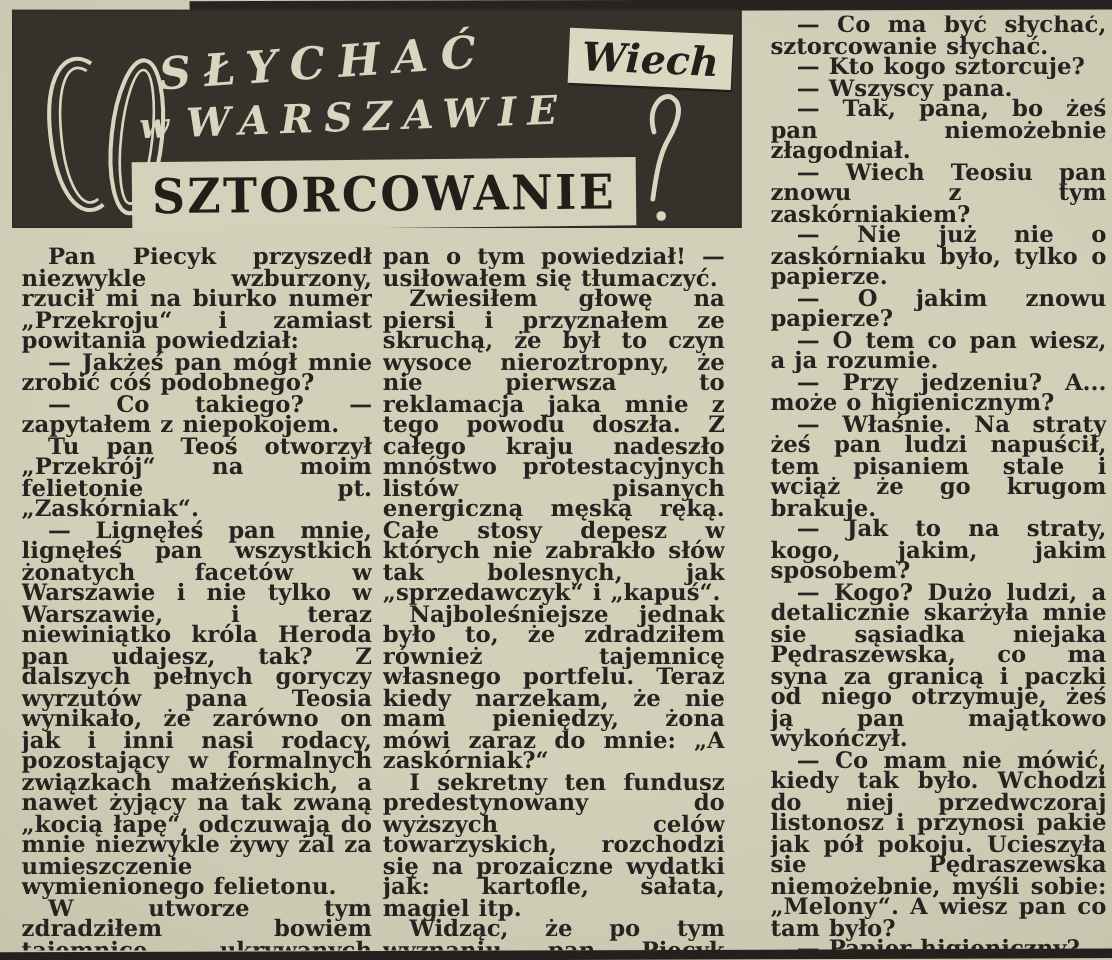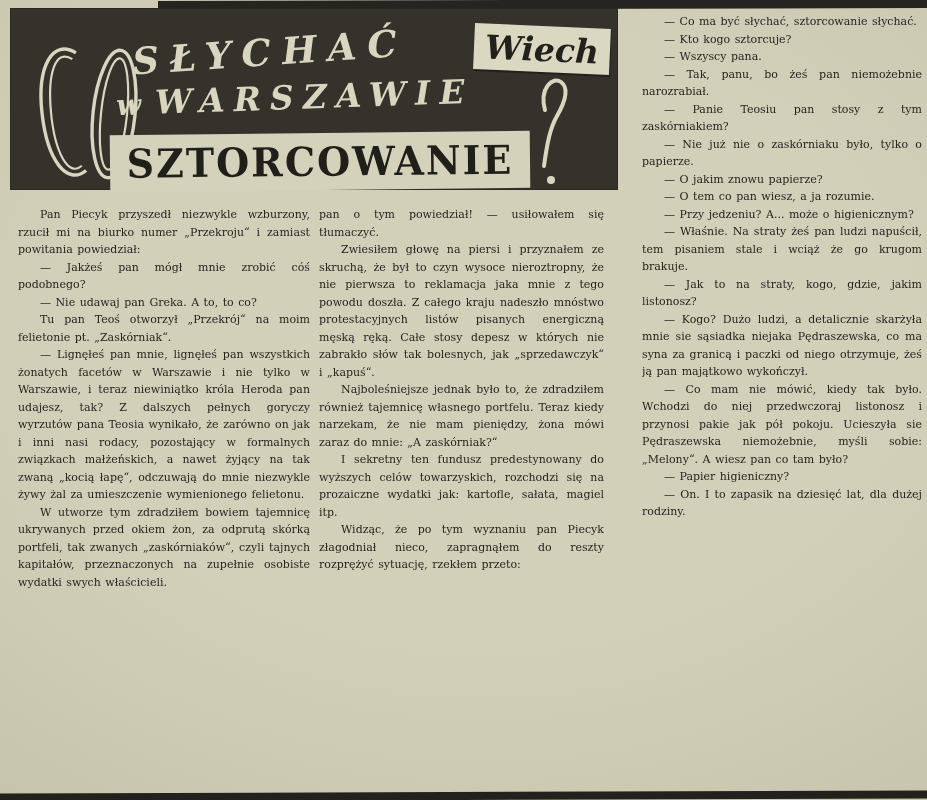--- a/index.html
+++ b/index.html
@@ -52,21 +52,21 @@
   }
   .title-strip span{
     font-weight:bold;font-size:38px;letter-spacing:2px;color:#211f1a;
     transform:scaleY(1.05);white-space:nowrap;
   }
 
   
   .col{
     position:absolute;
     color:#262420;
-    font-size:11px;font-weight:normal;line-height:17.5px;
+    font-size:19px;font-weight:bold;line-height:17.5px;
     text-align:justify;
     overflow:hidden;
   }
   .col1{left:18px;top:206px;width:292px;height:586px;}
   .col2{left:319px;top:206px;width:285px;height:586px;}
   .col3{left:642px;top:13px;width:280px;height:780px;}
   .para{margin:0;text-indent:22px;word-spacing:1px;}
   .para.continuation{text-indent:0;}
 </style>
 </head>
@@ -109,43 +109,43 @@
 
     <div class="title-strip">
       <span>SZTORCOWANIE</span>
     </div>
 
   </div>
 
   <div class="col col1">
       <p class="para normal">Pan Piecyk przyszedł niezwykle wzburzony, rzucił mi na biurko numer „Przekroju“ i zamiast powitania powiedział:</p>
       <p class="para normal">— Jakżeś pan mógł mnie zrobić cóś podobnego?</p>
-      <p class="para normal">— Nie udawaj pan Greka. A to, to co?</p>
+      <p class="para normal">— Co takiego? — zapytałem z niepokojem.</p>
       <p class="para normal">Tu pan Teoś otworzył „Przekrój“ na moim felietonie pt. „Zaskórniak“.</p>
       <p class="para normal">— Lignęłeś pan mnie, lignęłeś pan wszystkich żonatych facetów w Warszawie i nie tylko w Warszawie, i teraz niewiniątko króla Heroda pan udajesz, tak? Z dalszych pełnych goryczy wyrzutów pana Teosia wynikało, że zarówno on jak i inni nasi rodacy, pozostający w formalnych związkach małżeńskich, a nawet żyjący na tak zwaną „kocią łapę“, odczuwają do mnie niezwykle żywy żal za umieszczenie wymienionego felietonu.</p>
       <p class="para normal">W utworze tym zdradziłem bowiem tajemnicę ukrywanych przed okiem żon, za odprutą skórką portfeli, tak zwanych „zaskórniaków“, czyli tajnych kapitałów, przeznaczonych na zupełnie osobiste wydatki swych właścicieli.</p>
     </div>
   <div class="col col2">
       <p class="para continuation">pan o tym powiedział! — usiłowałem się tłumaczyć.</p>
       <p class="para normal">Zwiesiłem głowę na piersi i przyznałem ze skruchą, że był to czyn wysoce nieroztropny, że nie pierwsza to reklamacja jaka mnie z tego powodu doszła. Z całego kraju nadeszło mnóstwo protestacyjnych listów pisanych energiczną męską ręką. Całe stosy depesz w których nie zabrakło słów tak bolesnych, jak „sprzedawczyk“ i „kapuś“.</p>
       <p class="para normal">Najboleśniejsze jednak było to, że zdradziłem również tajemnicę własnego portfelu. Teraz kiedy narzekam, że nie mam pieniędzy, żona mówi zaraz do mnie: „A zaskórniak?“</p>
       <p class="para normal">I sekretny ten fundusz predestynowany do wyższych celów towarzyskich, rozchodzi się na prozaiczne wydatki jak: kartofle, sałata, magiel itp.</p>
       <p class="para normal">Widząc, że po tym wyznaniu pan Piecyk złagodniał nieco, zapragnąłem do reszty rozprężyć sytuację, rzekłem przeto:</p>
     </div>
   <div class="col col3">
       <p class="para normal">— Co ma być słychać, sztorcowanie słychać.</p>
       <p class="para normal">— Kto kogo sztorcuje?</p>
       <p class="para normal">— Wszyscy pana.</p>
-      <p class="para normal">— Tak, panu, bo żeś pan niemożebnie narozrabiał.</p>
-      <p class="para normal">— Panie Teosiu pan stosy z tym zaskórniakiem?</p>
+      <p class="para normal">— Tak, pana, bo żeś pan niemożebnie złagodniał.</p>
+      <p class="para normal">— Wiech Teosiu pan znowu z tym zaskórniakiem?</p>
       <p class="para normal">— Nie już nie o zaskórniaku było, tylko o papierze.</p>
       <p class="para normal">— O jakim znowu papierze?</p>
       <p class="para normal">— O tem co pan wiesz, a ja rozumie.</p>
       <p class="para normal">— Przy jedzeniu? A... może o higienicznym?</p>
       <p class="para normal">— Właśnie. Na straty żeś pan ludzi napuścił, tem pisaniem stale i wciąż że go krugom brakuje.</p>
-      <p class="para normal">— Jak to na straty, kogo, gdzie, jakim listonosz?</p>
+      <p class="para normal">— Jak to na straty, kogo, jakim, jakim sposobem?</p>
       <p class="para normal">— Kogo? Dużo ludzi, a detalicznie skarżyła mnie sie sąsiadka niejaka Pędraszewska, co ma syna za granicą i paczki od niego otrzymuje, żeś ją pan majątkowo wykończył.</p>
       <p class="para normal">— Co mam nie mówić, kiedy tak było. Wchodzi do niej przedwczoraj listonosz i przynosi pakie jak pół pokoju. Ucieszyła sie Pędraszewska niemożebnie, myśli sobie: „Melony“. A wiesz pan co tam było?</p>
       <p class="para normal">— Papier higieniczny?</p>
       <p class="para normal">— On. I to zapasik na dziesięć lat, dla dużej rodziny.</p>
     </div>
 
 </div>
 
 </body></html>

